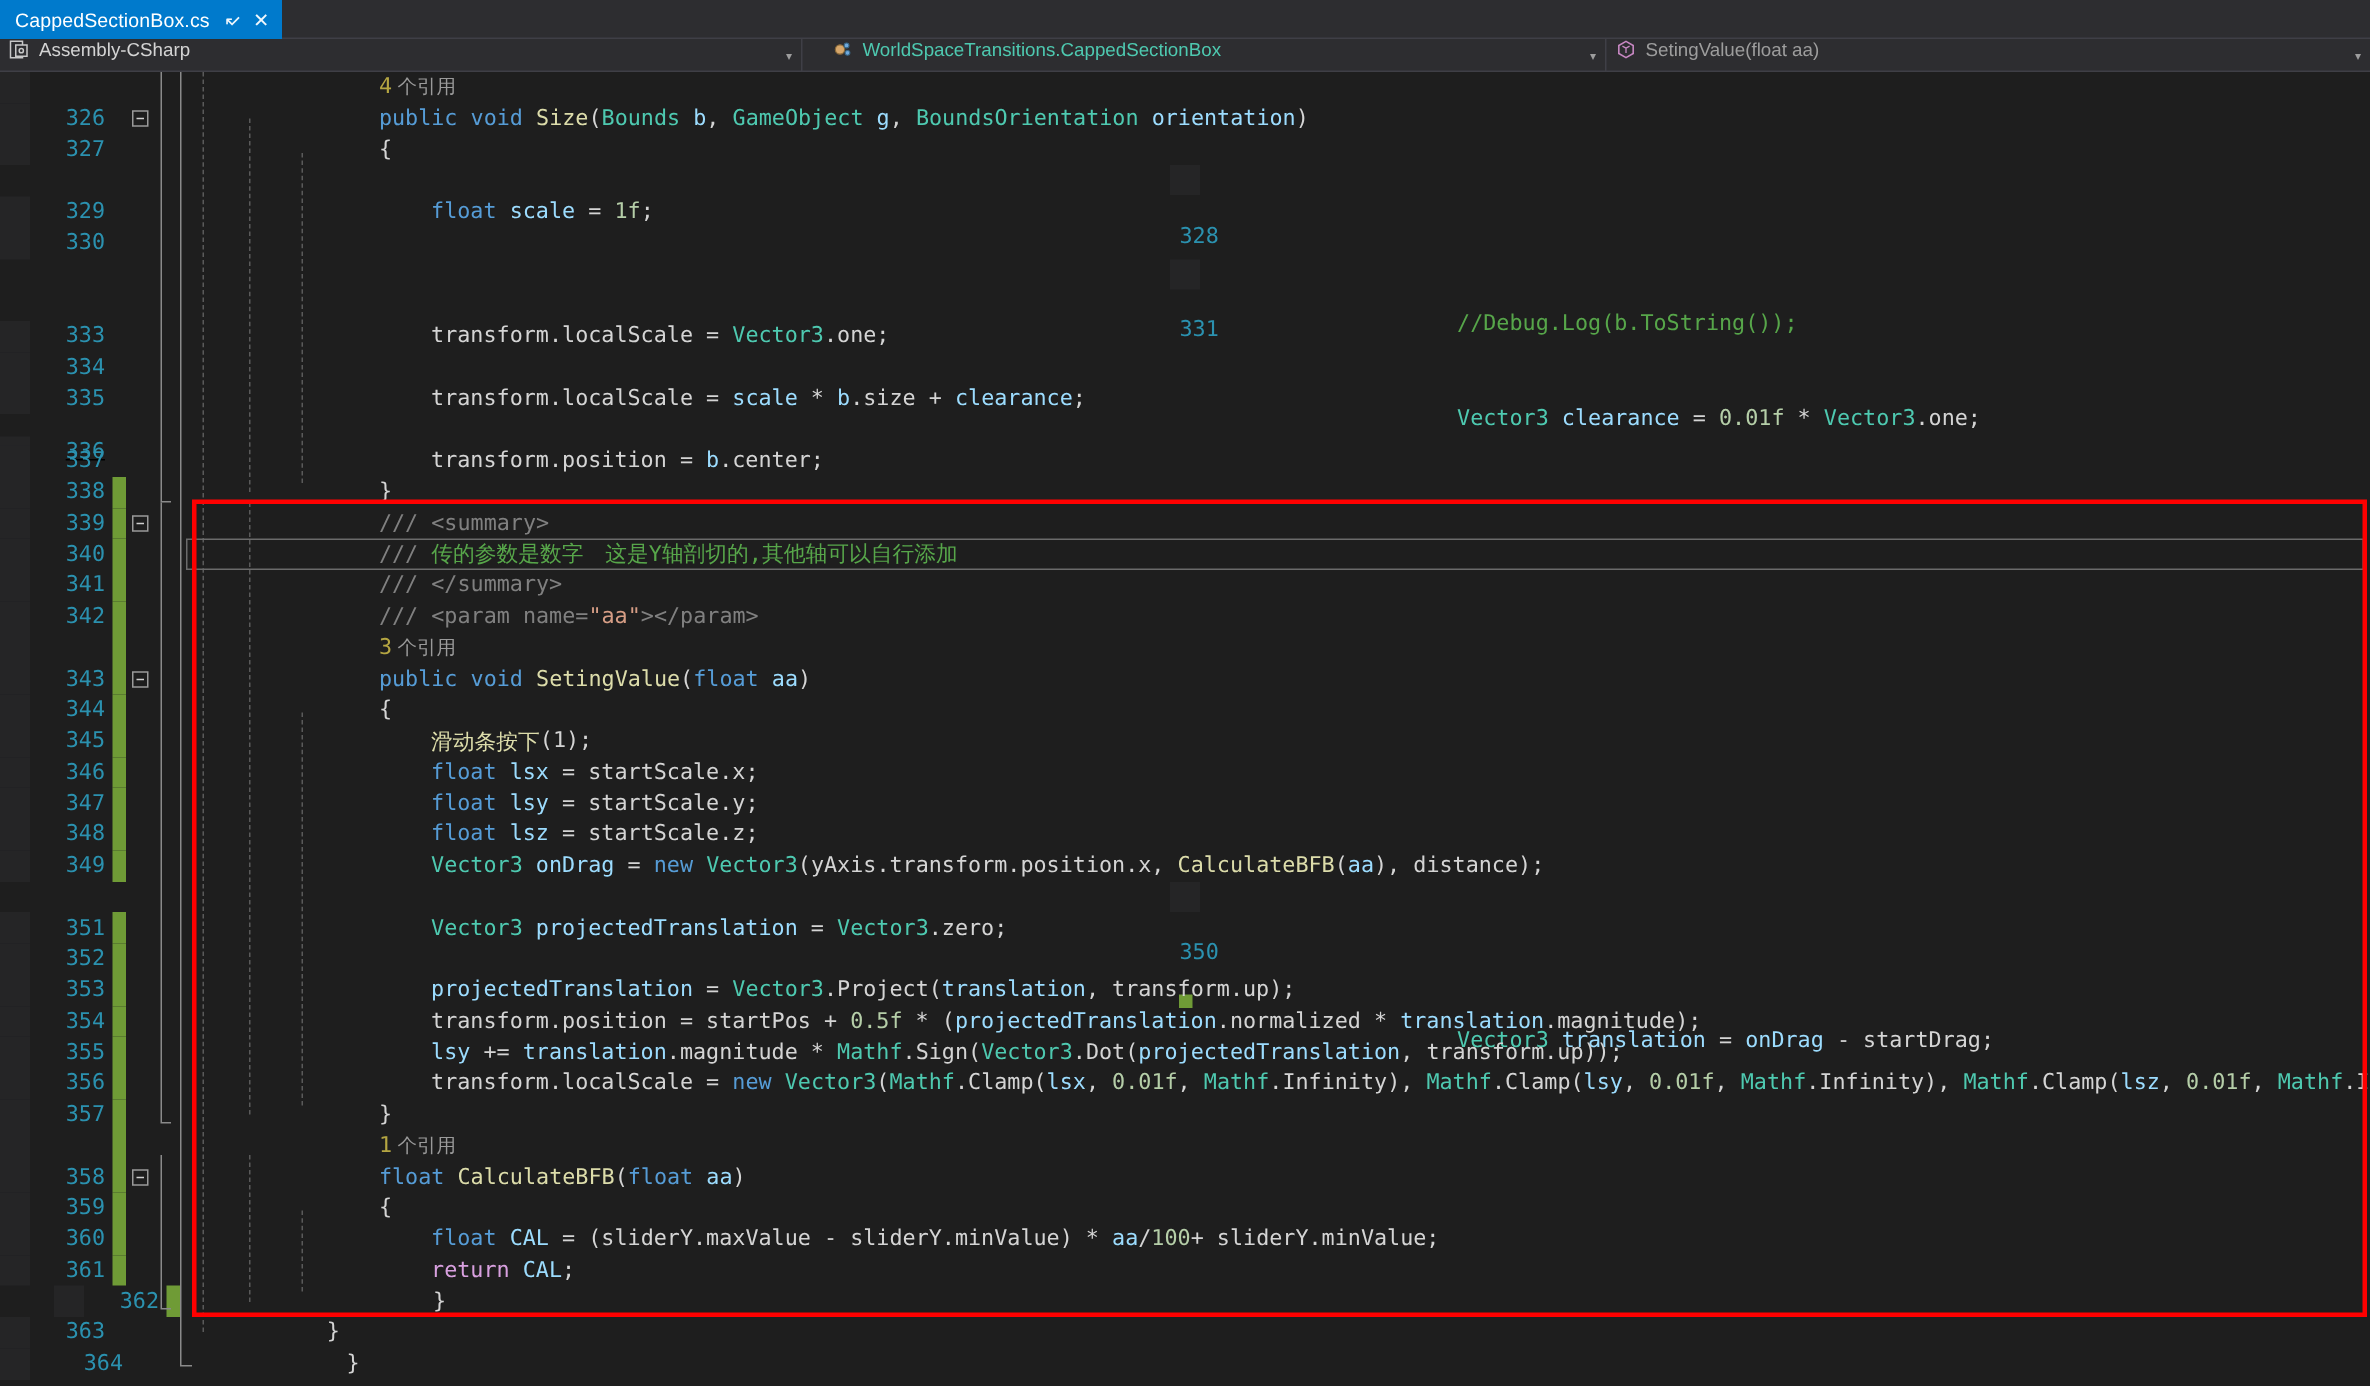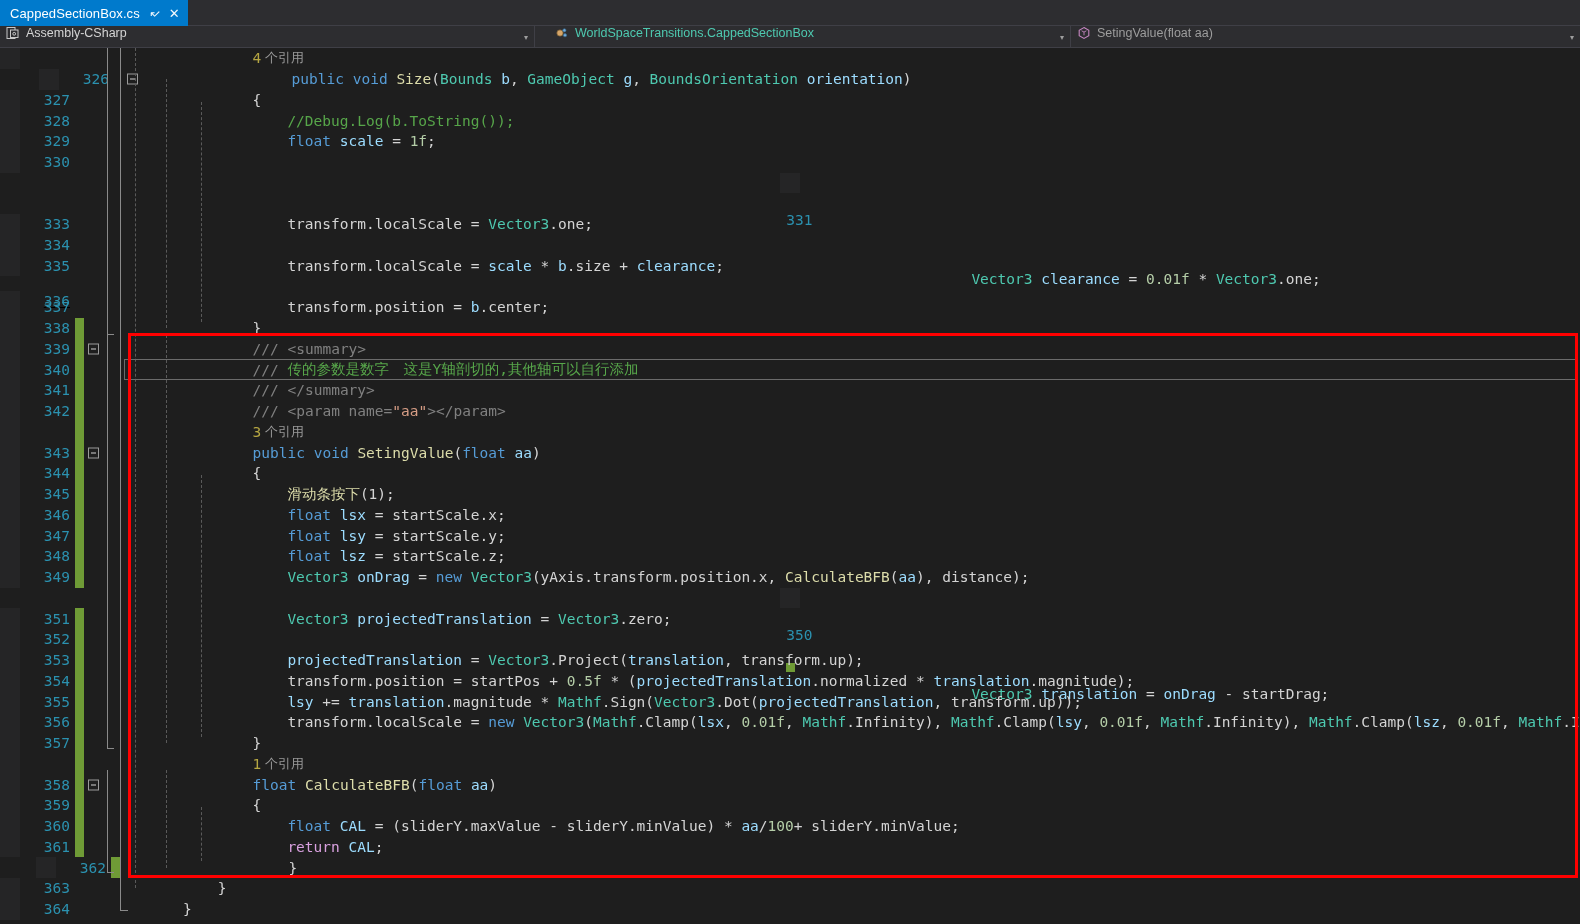--- a/index.html
+++ b/index.html
@@ -220,41 +220,41 @@
   <div id="code-scroll">
       <div class="row" style="top: 0px; position: absolute; left: 0px; right: 0px;">
         <div class="g-left"></div>
         <div class="g-num"></div>
         <div class="g-change"></div>
         <div class="g-fold"></div>
         <div class="g-rest">
           <div class="code-text" style="left: 146.6px;"><span class="refn">4</span><span class="ref" style="font-family: &quot;Liberation Sans&quot;, sans-serif; font-size: 13px;"> 个引用</span></div>
         </div>
       </div>
-      <div class="row" style="top: 20.75px; position: absolute; left: 0px; right: 0px; padding-left: 39px;">
+      <div class="row" style="top: 20.75px; position: absolute; left: 0px; right: 0px;">
         <div class="g-left"></div>
         <div class="g-num">326</div>
         <div class="g-change"></div>
         <div class="g-fold">
           <div class="foldbox"></div>
         </div>
         <div class="g-rest">
           <div class="code-text" style="left: 146.6px;"><span class="kw">public</span><span class="pln"> </span><span class="kw">void</span><span class="pln"> </span><span class="fn">Size</span><span class="pln">(</span><span class="type">Bounds</span><span class="pln"> </span><span class="var">b</span><span class="pln">, </span><span class="type">GameObject</span><span class="pln"> </span><span class="var">g</span><span class="pln">, </span><span class="type">BoundsOrientation</span><span class="pln"> </span><span class="var">orientation</span><span class="pln">)</span></div>
         </div>
       </div>
       <div class="row" style="top: 41.5px; position: absolute; left: 0px; right: 0px;">
         <div class="g-left"></div>
         <div class="g-num">327</div>
         <div class="g-change"></div>
         <div class="g-fold"></div>
         <div class="g-rest">
           <div class="code-text" style="left: 146.6px;"><span class="pln">{</span></div>
         </div>
       </div>
-      <div class="row" style="top: 62.25px; position: absolute; left: 0px; right: 0px;">
+      <div class="row" style="top: 62.25px; position: absolute; left: 0px; right: 0px; flex-direction: column;">
         <div class="g-left"></div>
         <div class="g-num">328</div>
         <div class="g-change"></div>
         <div class="g-fold"></div>
         <div class="g-rest">
           <div class="code-text" style="left: 181.4px;"><span class="cmt">//Debug.Log(b.ToString());</span></div>
         </div>
       </div>
       <div class="row" style="top: 83px; position: absolute; left: 0px; right: 0px;">
         <div class="g-left"></div>
@@ -579,21 +579,21 @@
       </div>
       <div class="row" style="top: 830px; position: absolute; left: 0px; right: 0px;">
         <div class="g-left"></div>
         <div class="g-num">363</div>
         <div class="g-change"></div>
         <div class="g-fold"></div>
         <div class="g-rest">
           <div class="code-text" style="left: 111.8px;"><span class="pln">}</span></div>
         </div>
       </div>
-      <div class="row" style="top: 850.75px; position: absolute; left: 0px; right: 0px;">
+      <div class="row" style="top: 850.75px; position: absolute; left: 0px; right: 0px; gap: 12px;">
         <div class="g-left"></div>
         <div class="g-num">364</div>
         <div class="g-change"></div>
         <div class="g-fold"></div>
         <div class="g-rest">
           <div class="code-text" style="left: 77px;"><span class="pln">}</span></div>
         </div>
       </div>
     </div>
   <div id="guides">

